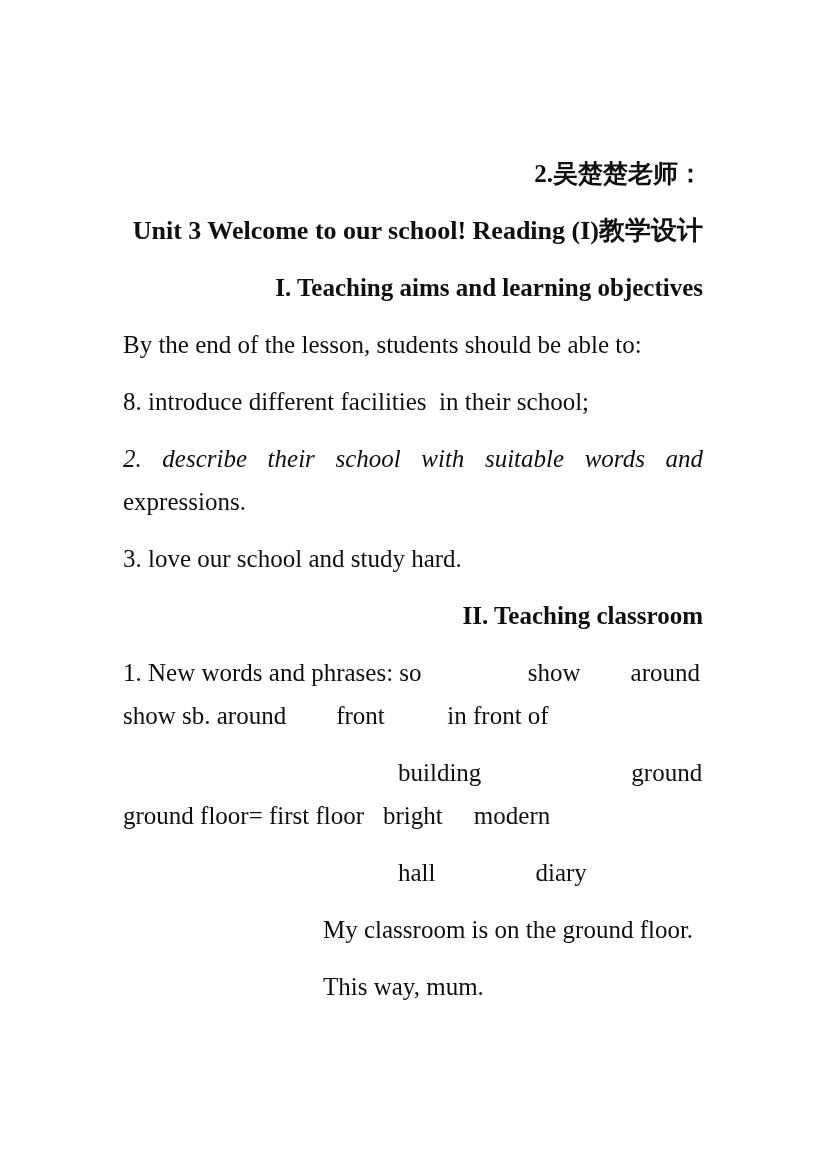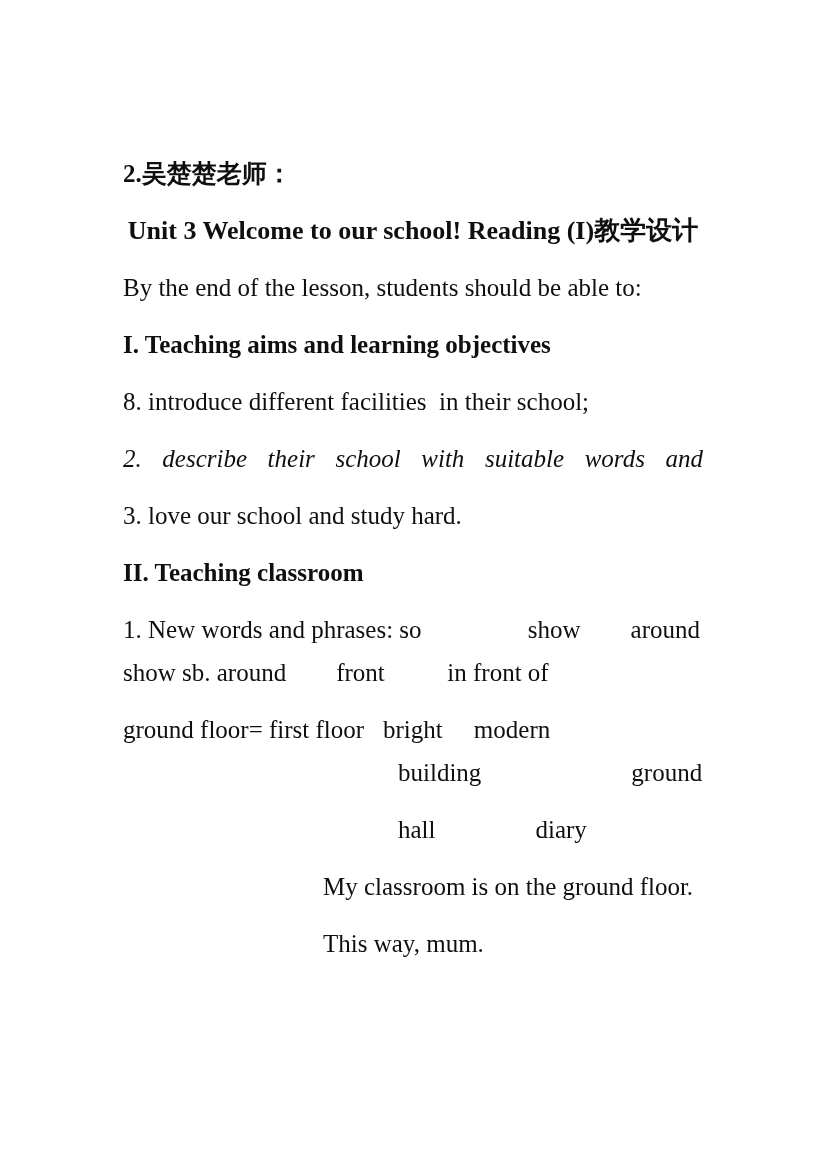--- a/index.html
+++ b/index.html
@@ -21,23 +21,23 @@
     color: #0f0f0f;
     font-family: "Liberation Serif", "DejaVu Serif", serif;
     font-size: 25px;
   }
   .para {
     line-height: 43px;
     margin: 0 0 14px 0;
     width: 580px;
   }
   .line { line-height: 43px; }
-  .bold { font-weight: bold; }
+  .bold { font-weight: bold; text-align: right; }
   .title-line {
-    text-align: center;
+    text-align: right;
     font-size: 26px;
   }
   .pre { white-space: pre; }
   .justify-last {
     text-align: justify;
     text-align-last: justify;
     font-style: italic;
   }
   .indent-words { padding-left: 275px; }
   .indent-structure { padding-left: 200px; }
@@ -45,42 +45,43 @@
 </head>
 <body>
 
 <div class="page">
   <div class="content">
 
     <div class="para bold">2.吴楚楚老师：</div>
 
     <div class="para bold title-line">Unit 3 Welcome to our school! Reading (I)教学设计</div>
 
+    <div class="para bold">I. Teaching aims and learning objectives</div>
+
     <div class="para">By the end of the lesson, students should be able to:</div>
-
-    <div class="para bold">I. Teaching aims and learning objectives</div>
 
     <div class="para pre">8. introduce different facilities  in their school;</div>
 
     <div class="para">
       <div class="line justify-last">2. describe their school with suitable words and</div>
+      <div class="line">expressions.</div>
     </div>
 
     <div class="para">3. love our school and study hard.</div>
 
     <div class="para bold">II. Teaching classroom</div>
 
     <div class="para">
       <div class="line pre">1. New words and phrases: so                 show        around</div>
       <div class="line pre">show sb. around        front          in front of</div>
     </div>
 
     <div class="para">
+      <div class="line pre indent-words">building                        ground</div>
       <div class="line pre">ground floor= first floor   bright     modern</div>
-      <div class="line pre indent-words">building                        ground</div>
     </div>
 
     <div class="para pre indent-words">hall                diary</div>
 
 
     <div class="para indent-structure">My classroom is on the ground floor.</div>
 
     <div class="para indent-structure">This way, mum.</div>
 
   </div>

